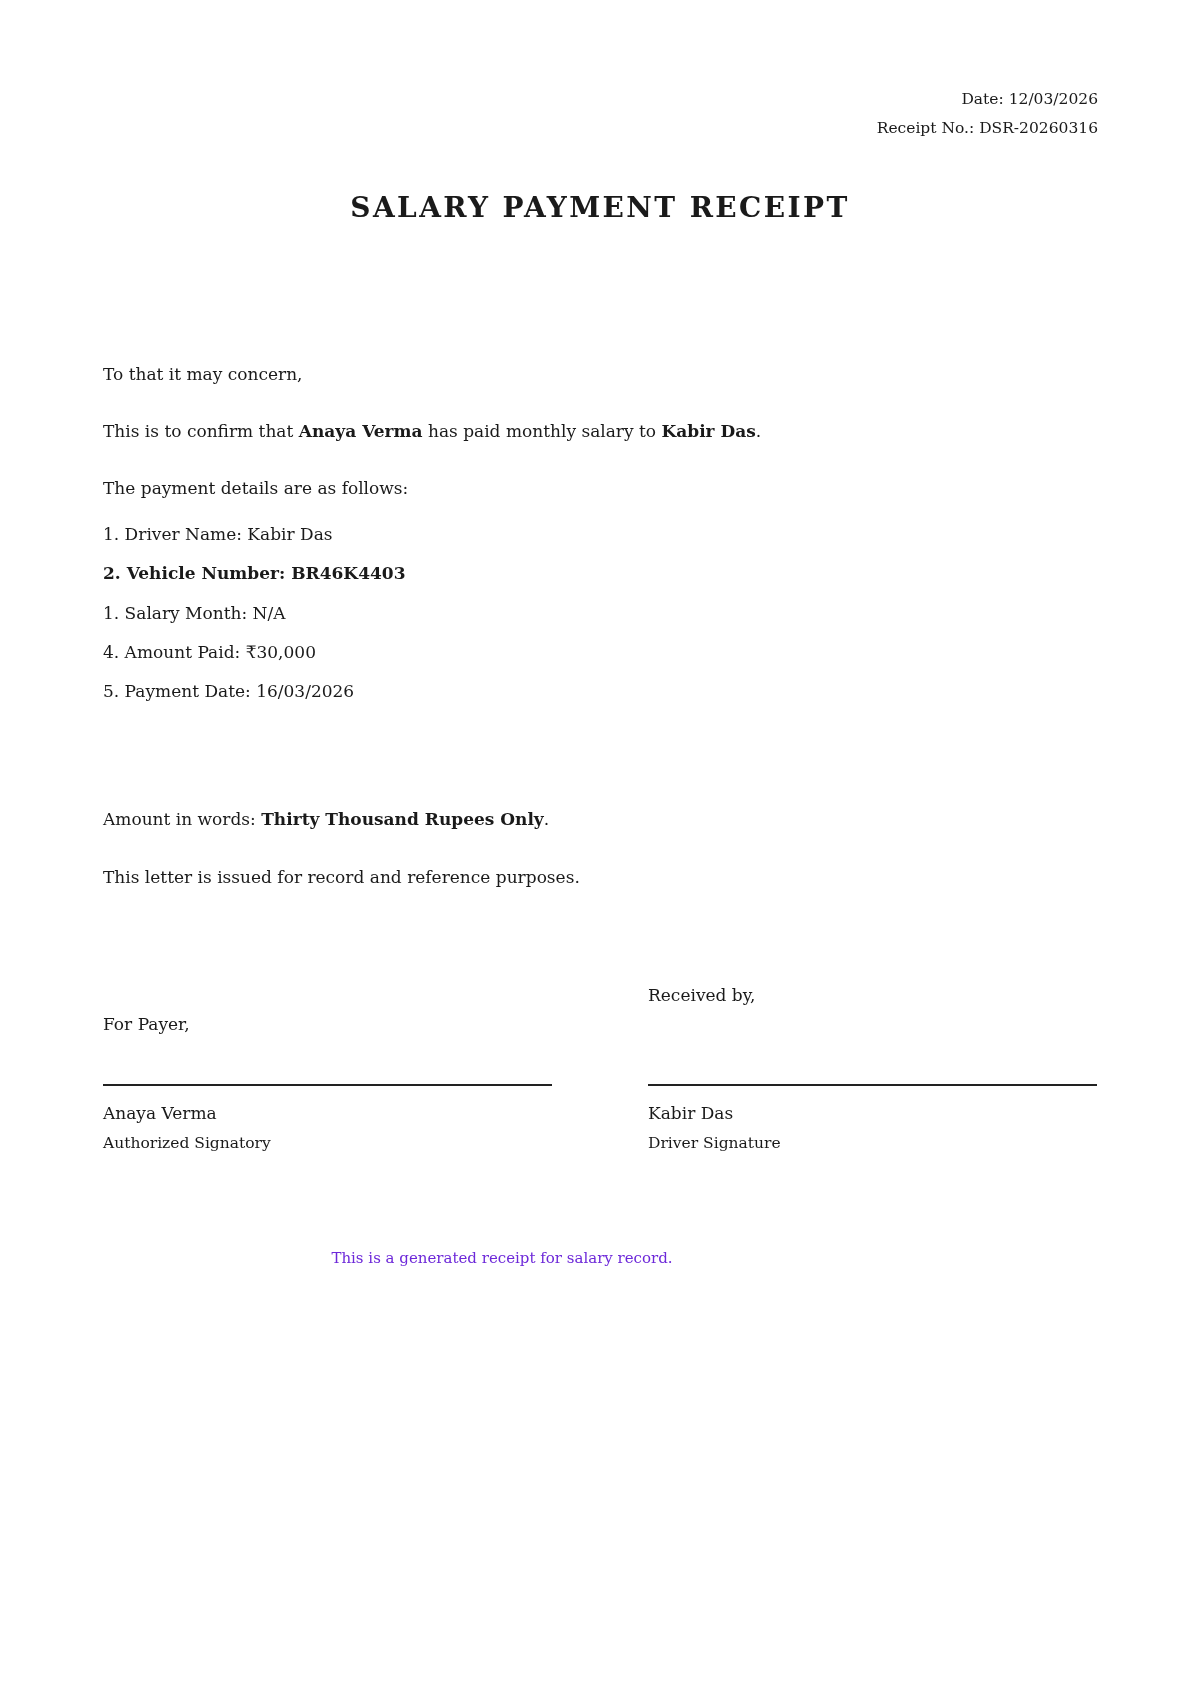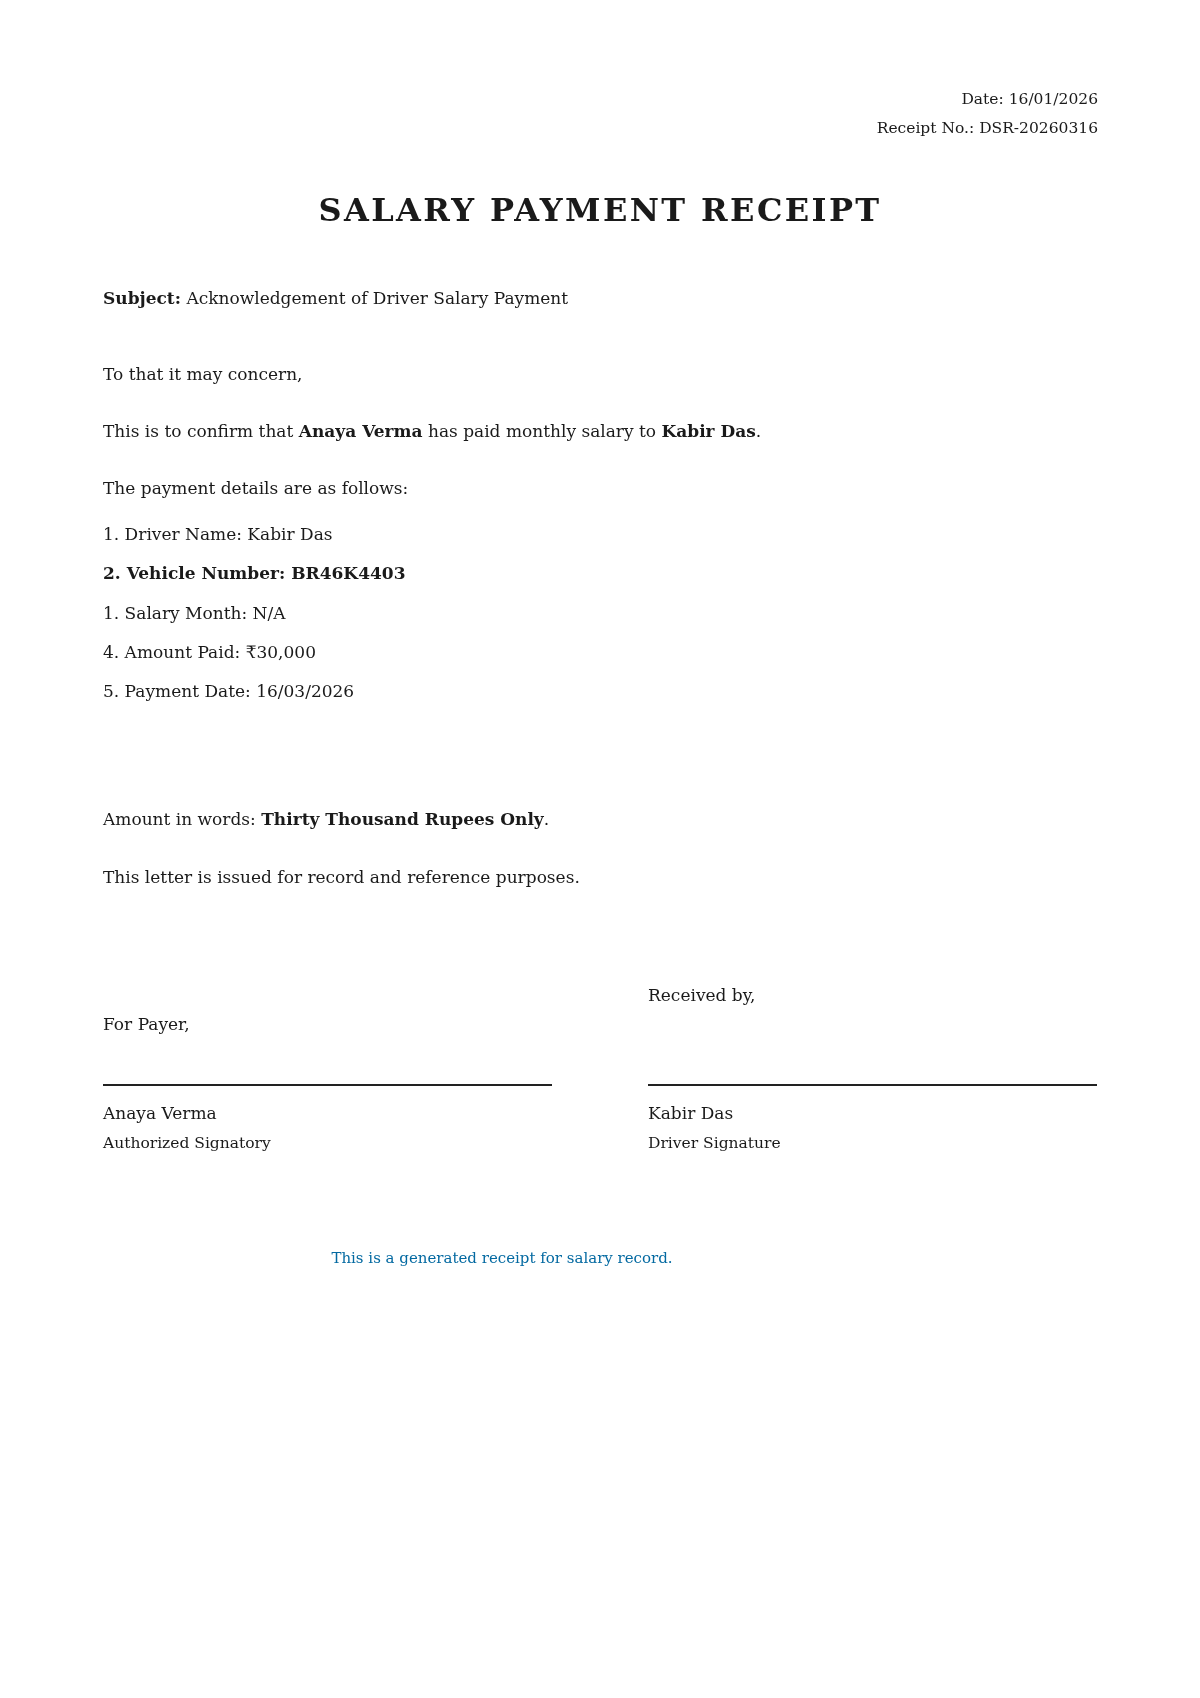--- a/index.html
+++ b/index.html
@@ -2,38 +2,37 @@
 <html><head>
   <meta charset="utf-8">
   <style>
     html, body { margin: 0; padding: 0; background: #ffffff; }
     body { width: 1200px; height: 1698px; position: relative; overflow: hidden;
            font-family: "DejaVu Serif", "Liberation Serif", serif; color: #1a1a1a; }
     .page { position: absolute; left: 0; top: 0; width: 1200px; height: 1698px; }
     .abs { position: absolute; margin: 0; white-space: nowrap; }
     .meta { right: 102px; font-size: 15.5px; text-align: right; }
     .title { left: 0; width: 1200px; text-align: center; top: 191px;
-             font-size: 32px; font-weight: bold; letter-spacing: 2.4px; }
+             font-size: 28px; font-weight: bold; letter-spacing: 2.4px; }
     .body-text { left: 103px; font-size: 17px; }
     b { font-weight: bold; }
     .sig-line { position: absolute; height: 0; border-top: 2px solid #222; top: 1084px; width: 449px; }
     .small { font-size: 15.5px; }
-    .footer { left: 0; width: 1004px; text-align: center; top: 1249px; font-size: 15px; color: #0369a1; }
+    .footer { left: 0; width: 1004px; text-align: center; top: 1249px; font-size: 15px; color: #6d28d9; }
   </style>
 </head>
 <body>
 
 <div class="page">
 
-  <p class="abs meta" style="top:90px;">Date: 16/01/2026</p>
+  <p class="abs meta" style="top:90px;">Date: 12/03/2026</p>
   <p class="abs meta" style="top:119px;">Receipt No.: DSR-20260316</p>
 
   <h1 class="abs title" style="margin:0;">SALARY PAYMENT RECEIPT</h1>
 
-  <p class="abs body-text" style="top:288px;"><b>Subject:</b> <span>Acknowledgement of Driver Salary Payment</span></p>
 
   <p class="abs body-text" style="top:364px;">To that it may concern,</p>
 
   <p class="abs body-text" style="top:421px;"><span>This is to confirm that</span> <b>Anaya Verma</b> <span>has paid monthly salary to</span> <b>Kabir Das</b><span>.</span></p>
 
   <p class="abs body-text" style="top:478px;">The payment details are as follows:</p>
 
   <p class="abs body-text" style="top:524px;text-align:center;">1. Driver Name: Kabir Das</p>
   <p class="abs body-text" style="top:563px;font-weight:bold;">2. Vehicle Number: BR46K4403</p>
   <p class="abs body-text" style="top:603px;">1. Salary Month: N/A</p>

